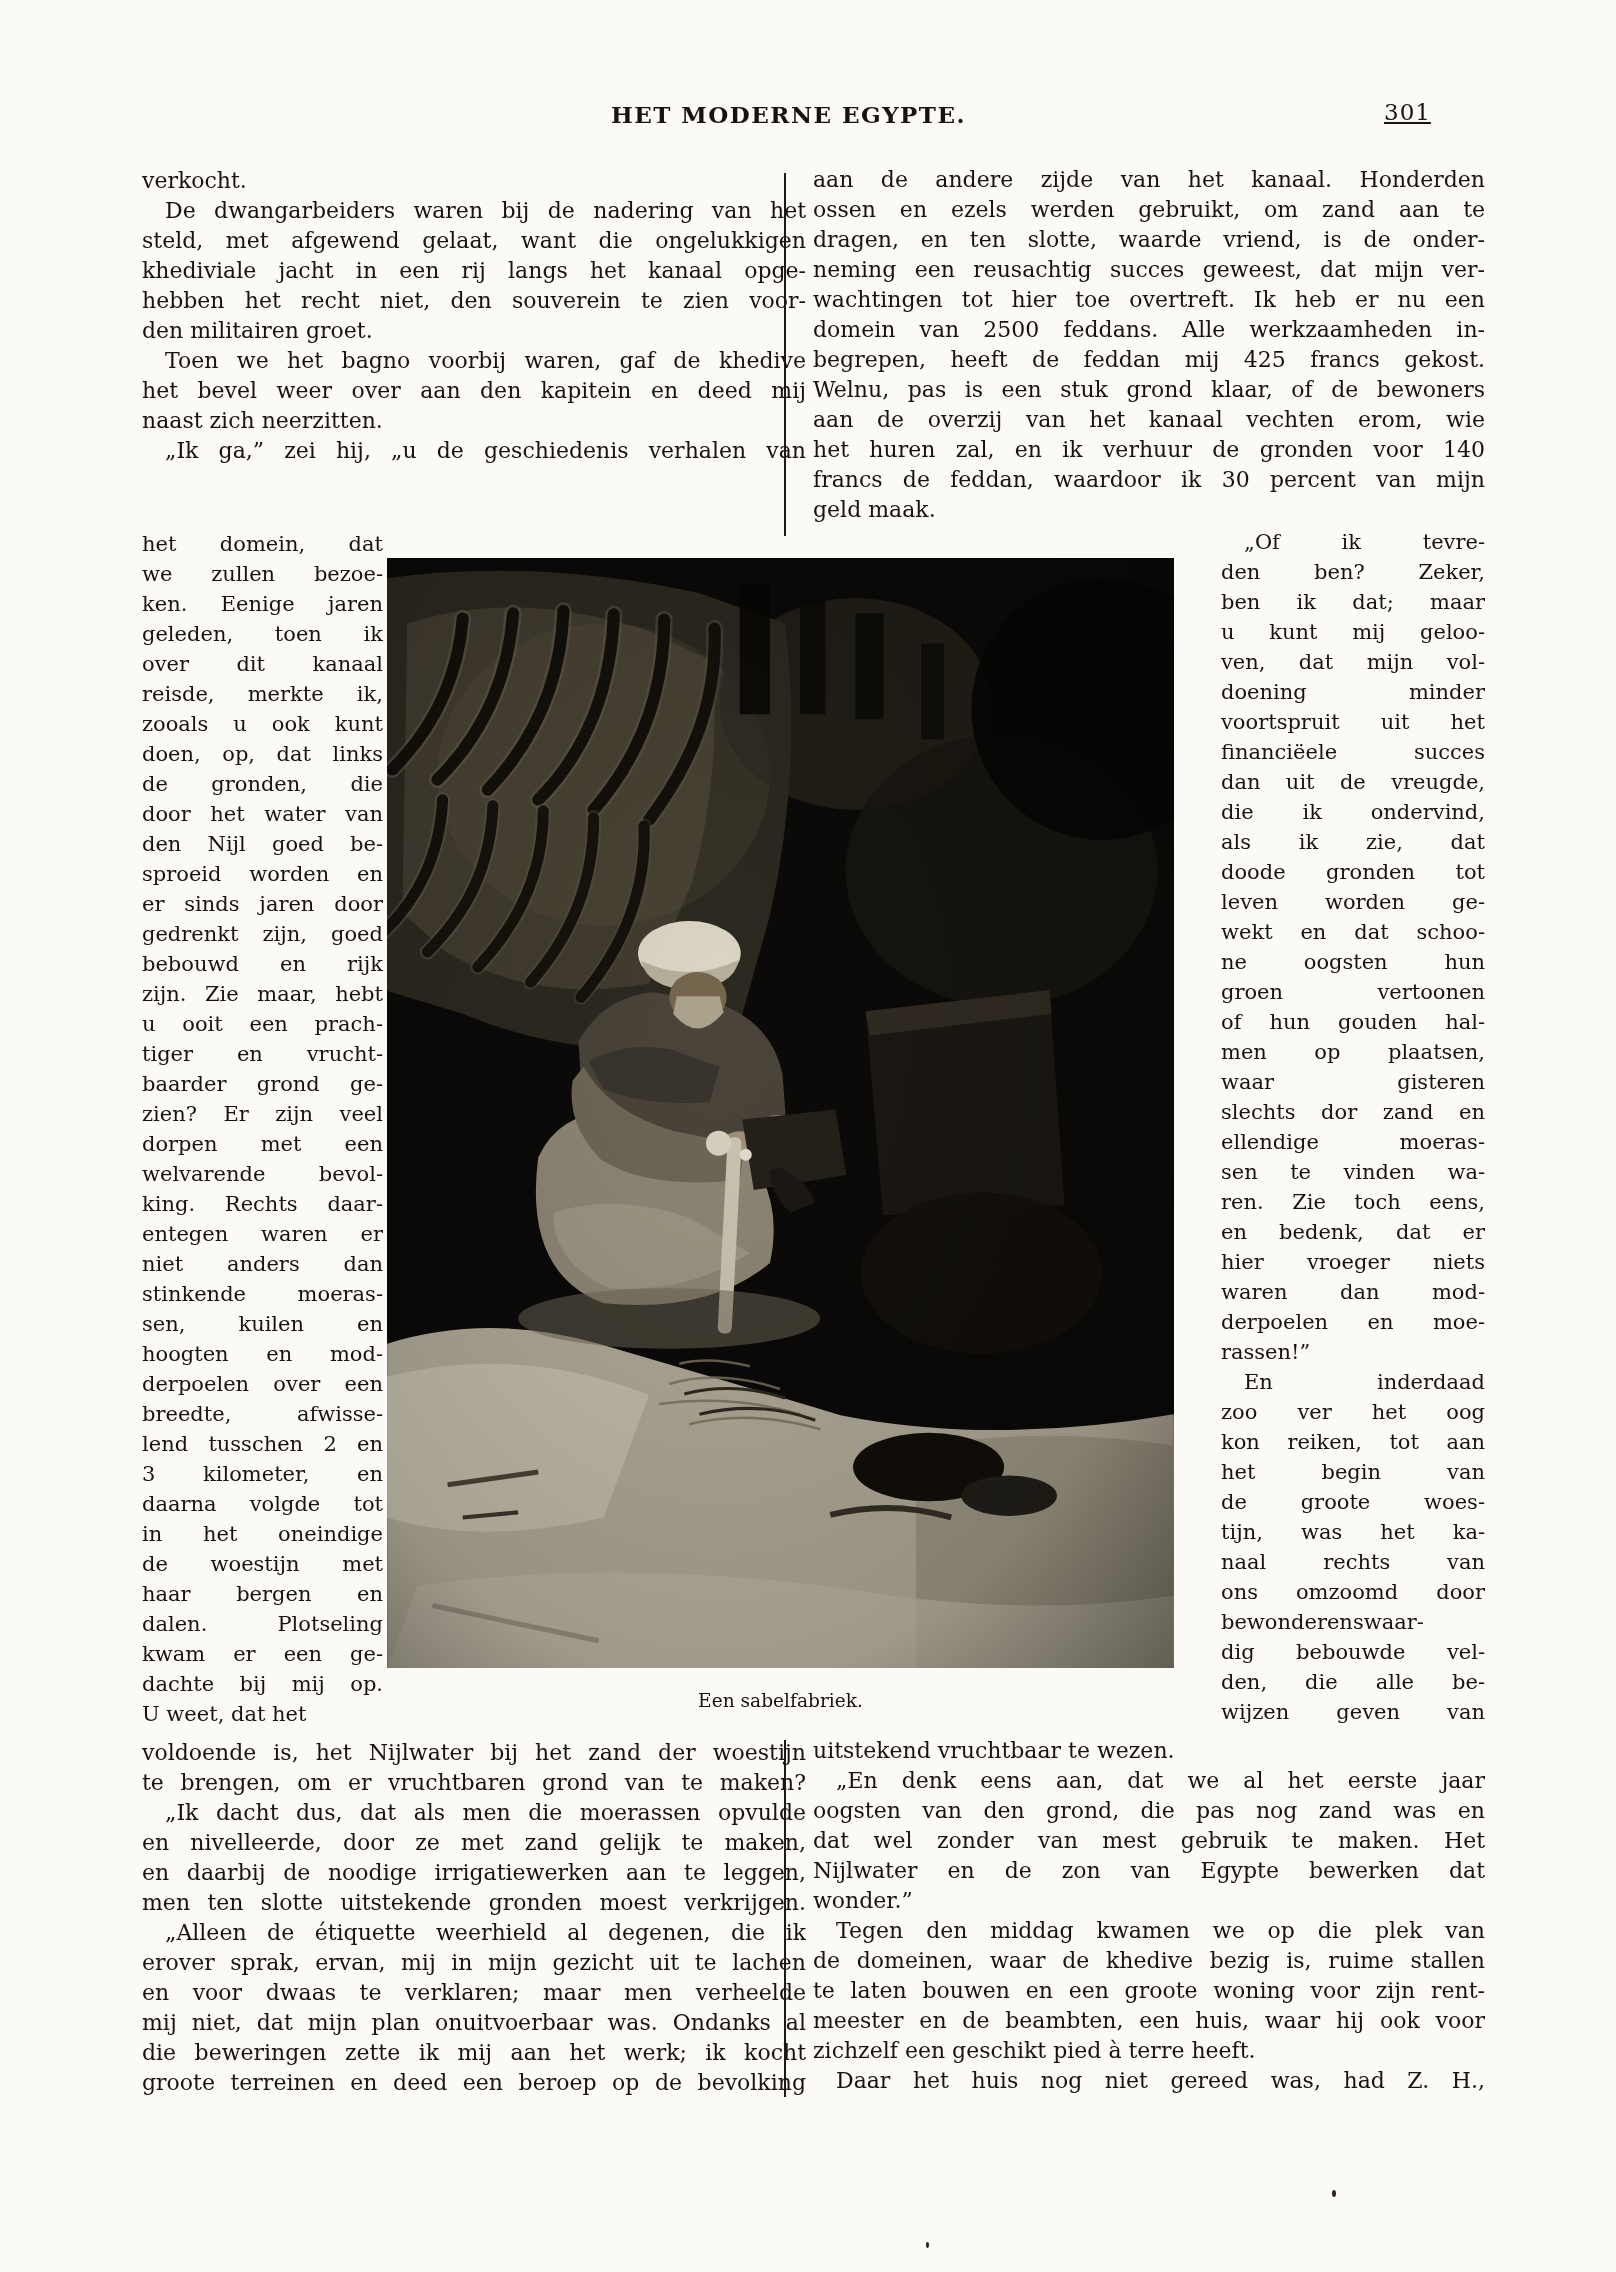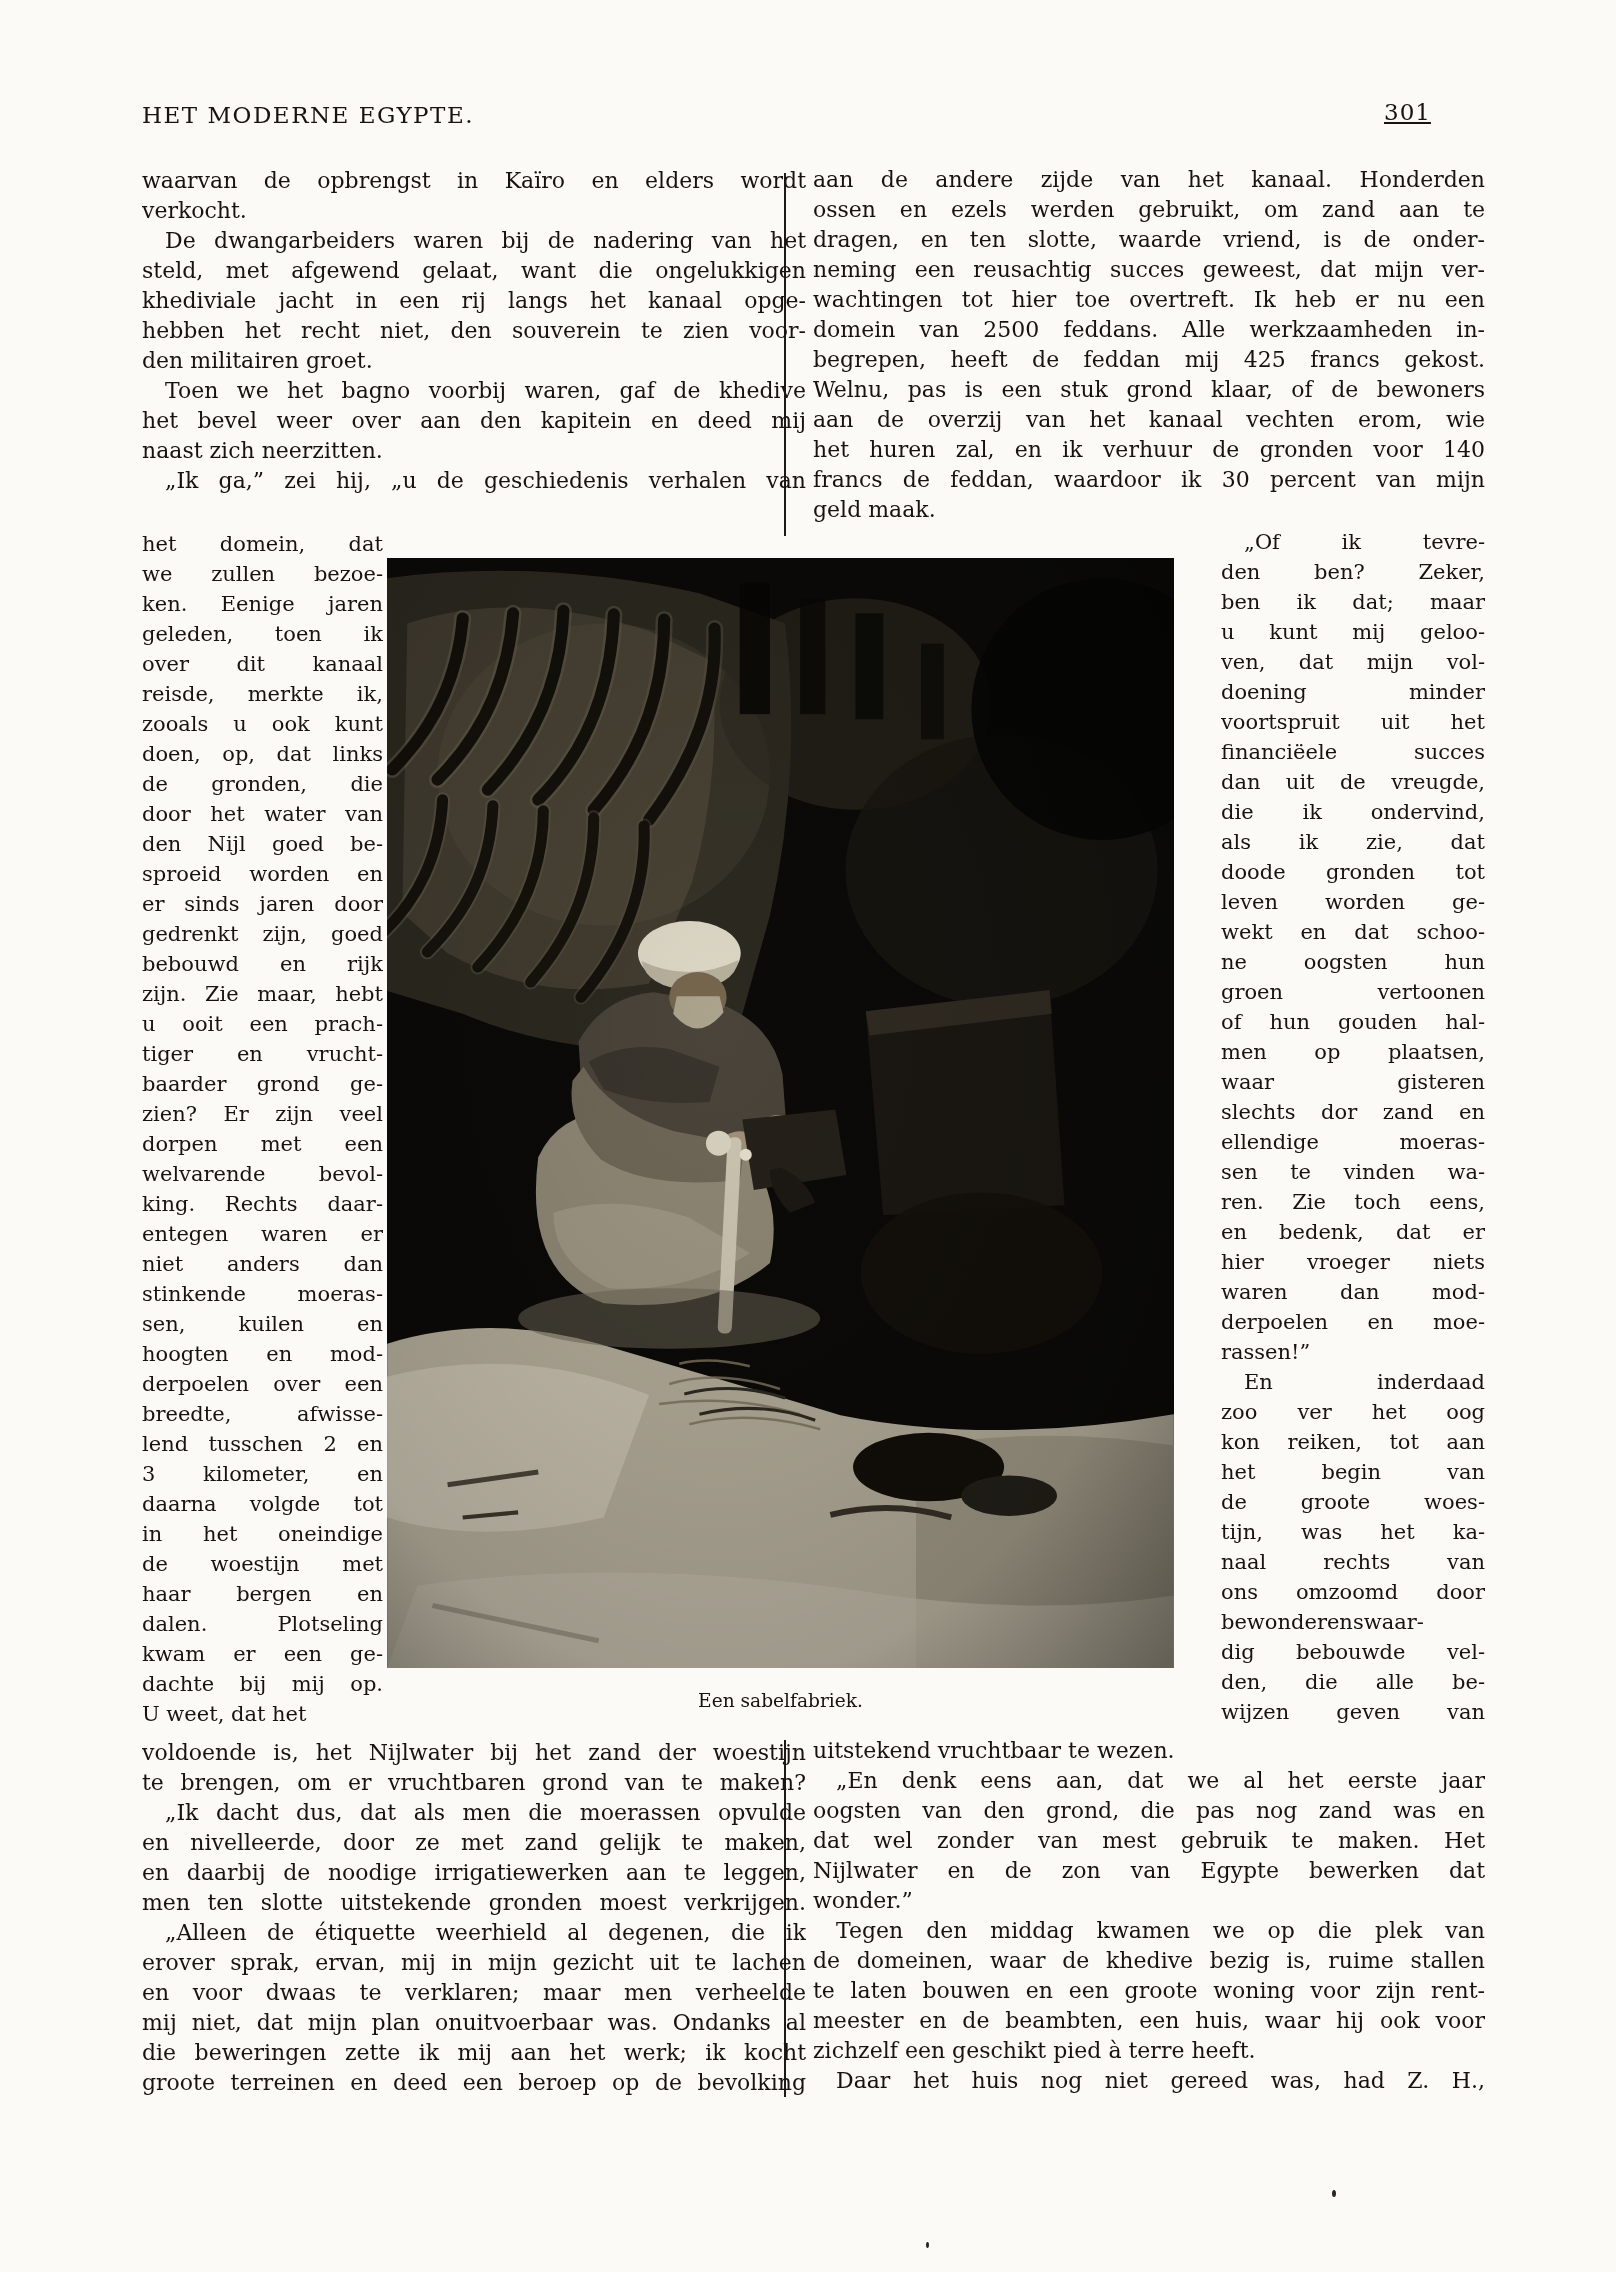--- a/index.html
+++ b/index.html
@@ -8,22 +8,22 @@
     background:#e8e6e1;
     font-family:"DejaVu Serif","Liberation Serif",serif;
   }
   .page{
     position:relative;width:1617px;height:2273px;overflow:hidden;
     background:#fbfaf7;color:#17130e;
   }
   
   .header-title{
     position:absolute;left:142px;top:100px;width:1293px;height:30px;
-    font-size:23px;letter-spacing:1.5px;line-height:30px;
-    font-weight:normal;
+    text-align:center;font-size:23px;letter-spacing:1.5px;line-height:30px;
+    font-weight:bold;
   }
   .page-number{
     position:absolute;left:1384px;top:97px;width:101px;height:30px;
     font-size:23px;line-height:30px;letter-spacing:1px;text-decoration:underline;
   }
   
   .tblock{position:absolute;}
   .line{
     height:30px;line-height:30px;font-size:22px;
     text-align:justify;text-align-last:justify;
@@ -62,21 +62,20 @@
 
 <div class="page">
 
   <div class="header-title">HET MODERNE EGYPTE.</div>
   <div class="page-number">301</div>
 
   <div class="divider seg1"></div>
   <div class="divider seg2"></div>
 
   <div id="left-top" class="tblock">
-      <div class="line">waarvan de opbrengst in Kaïro en elders wordt</div>
       <div class="line end">verkocht.</div>
       <div class="line indent">De dwangarbeiders waren bij de nadering van het</div>
       <div class="line">steld, met afgewend gelaat, want die ongelukkigen</div>
       <div class="line">khediviale jacht in een rij langs het kanaal opge-</div>
       <div class="line">hebben het recht niet, den souverein te zien voor-</div>
       <div class="line end">den militairen groet.</div>
       <div class="line indent">Toen we het bagno voorbij waren, gaf de khedive</div>
       <div class="line">het bevel weer over aan den kapitein en deed mij</div>
       <div class="line end">naast zich neerzitten.</div>
       <div class="line indent">„Ik ga,” zei hij, „u de geschiedenis verhalen van</div>

